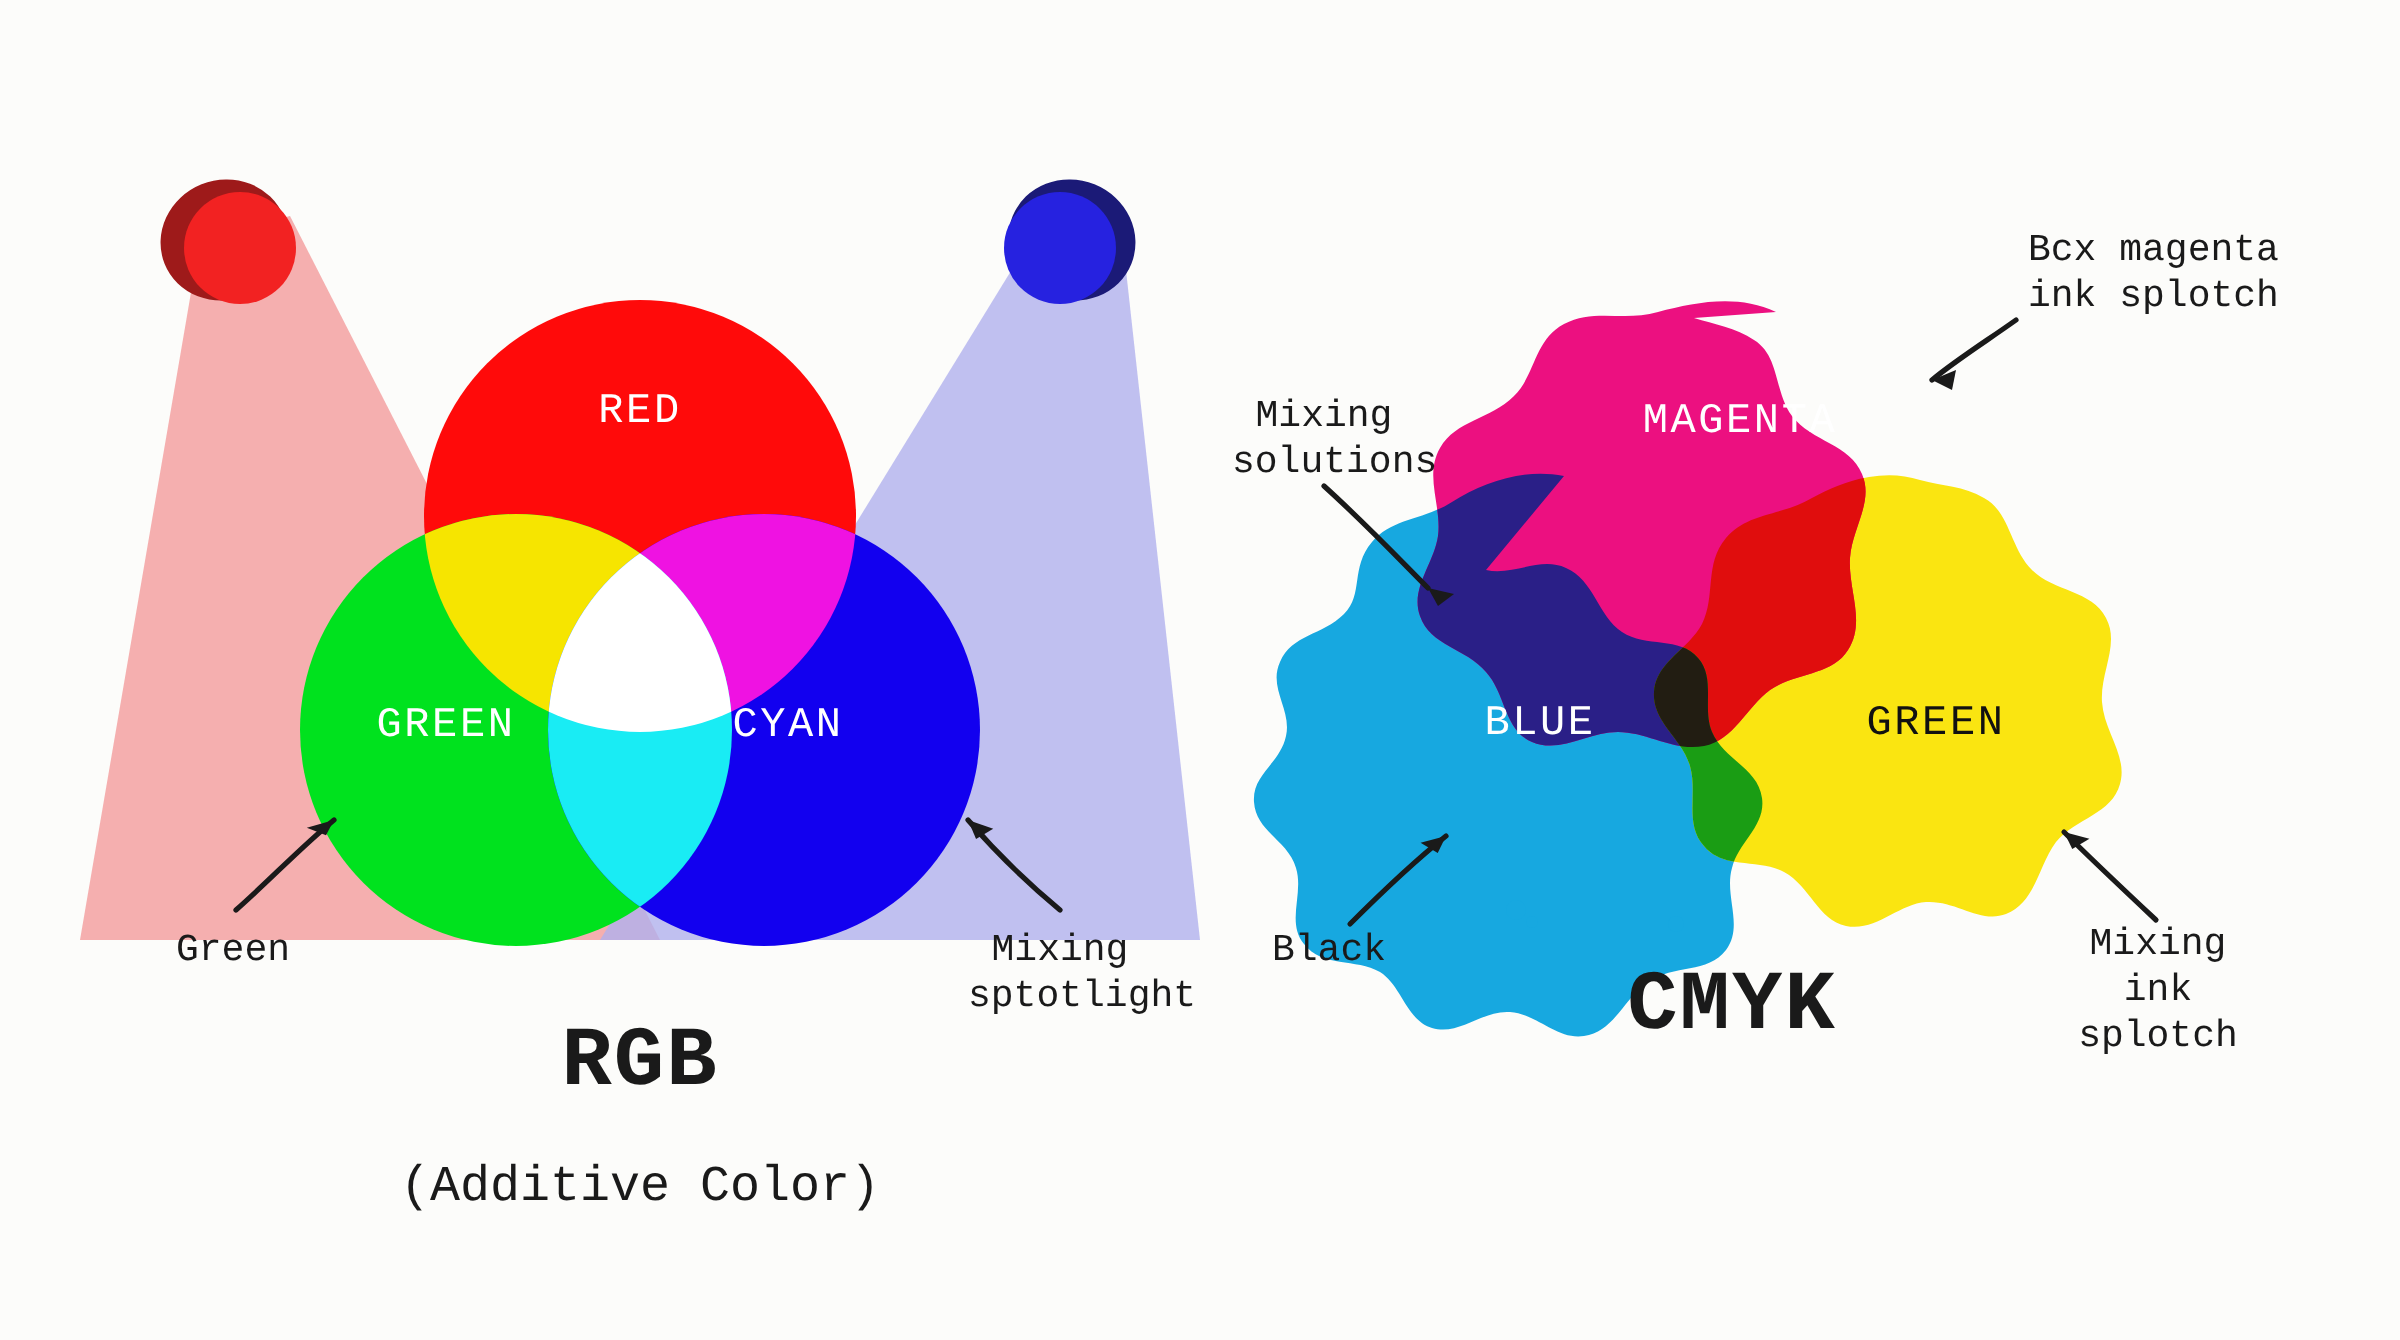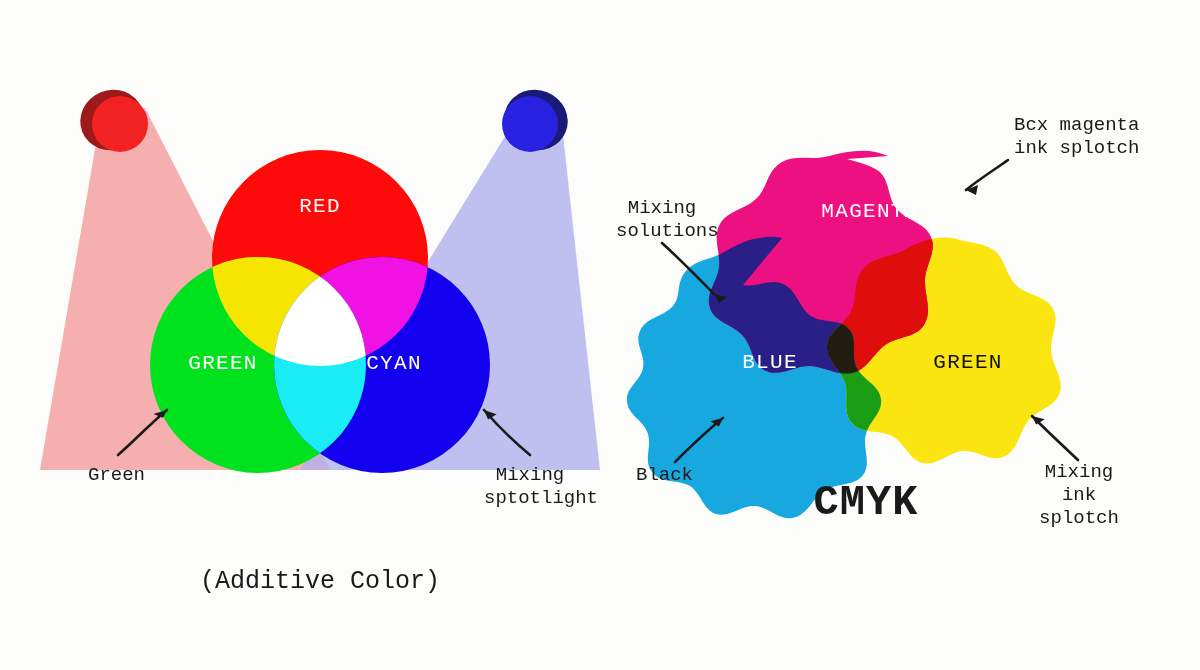--- a/index.html
+++ b/index.html
@@ -203,17 +203,18 @@
 sptotlight</div>
 
   <div class="txt annot" style="left:616px; top:197px; text-align:center; width:92px;">Mixing
 solutions</div>
   <div class="txt annot" style="left:1014px; top:114px; text-align:left; width:136px;">Bcx magenta
 ink splotch</div>
   <div class="txt annot" style="left:636px; top:464px; text-align:center;">Black</div>
   <div class="txt annot" style="left:1024px; top:461px; text-align:center; width:110px;">Mixing
 ink splotch</div>
 
-  <div class="txt title-sub" style="left:150px; top:567px; width:340px;">(Additive Color)</div>
+  <div class="txt title-main" style="left:170px; top:506px; width:300px;">RGB</div>
+  <div class="txt title-sub" style="left:150px; top:579px; width:340px;">(Additive Color)</div>
 
   <div class="txt title-main" style="left:716px; top:478px; width:300px;">CMYK</div>
 
 </div>
 
 </body></html>

